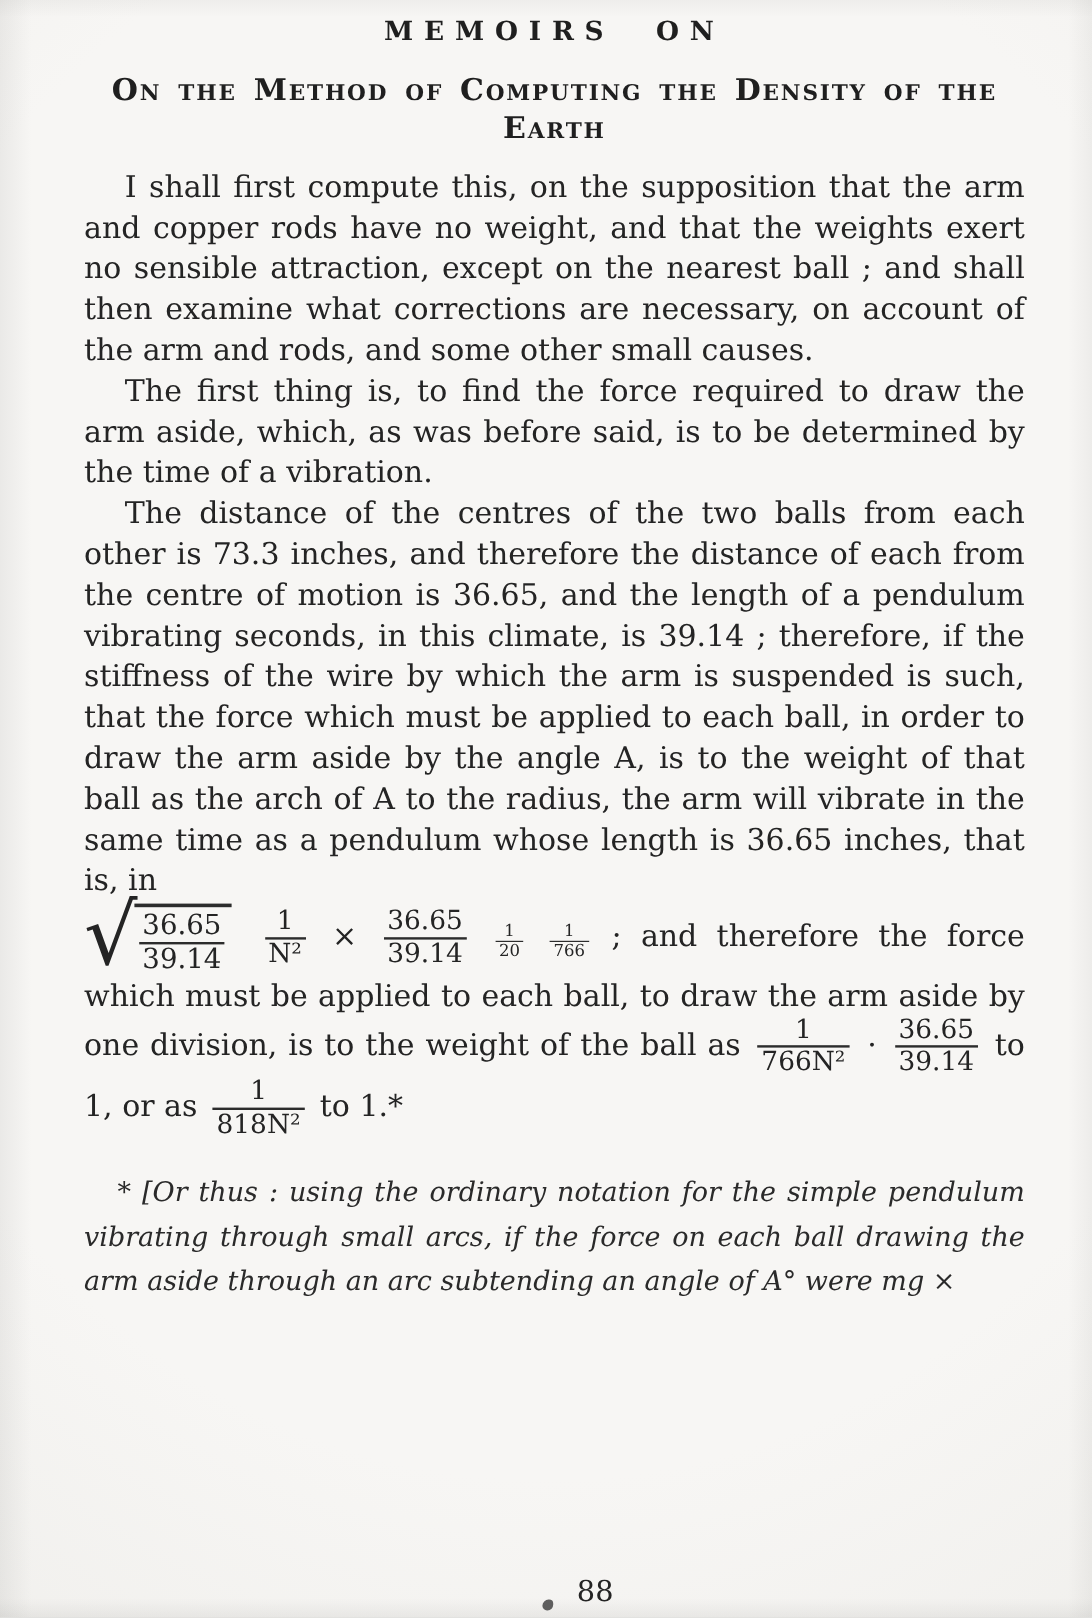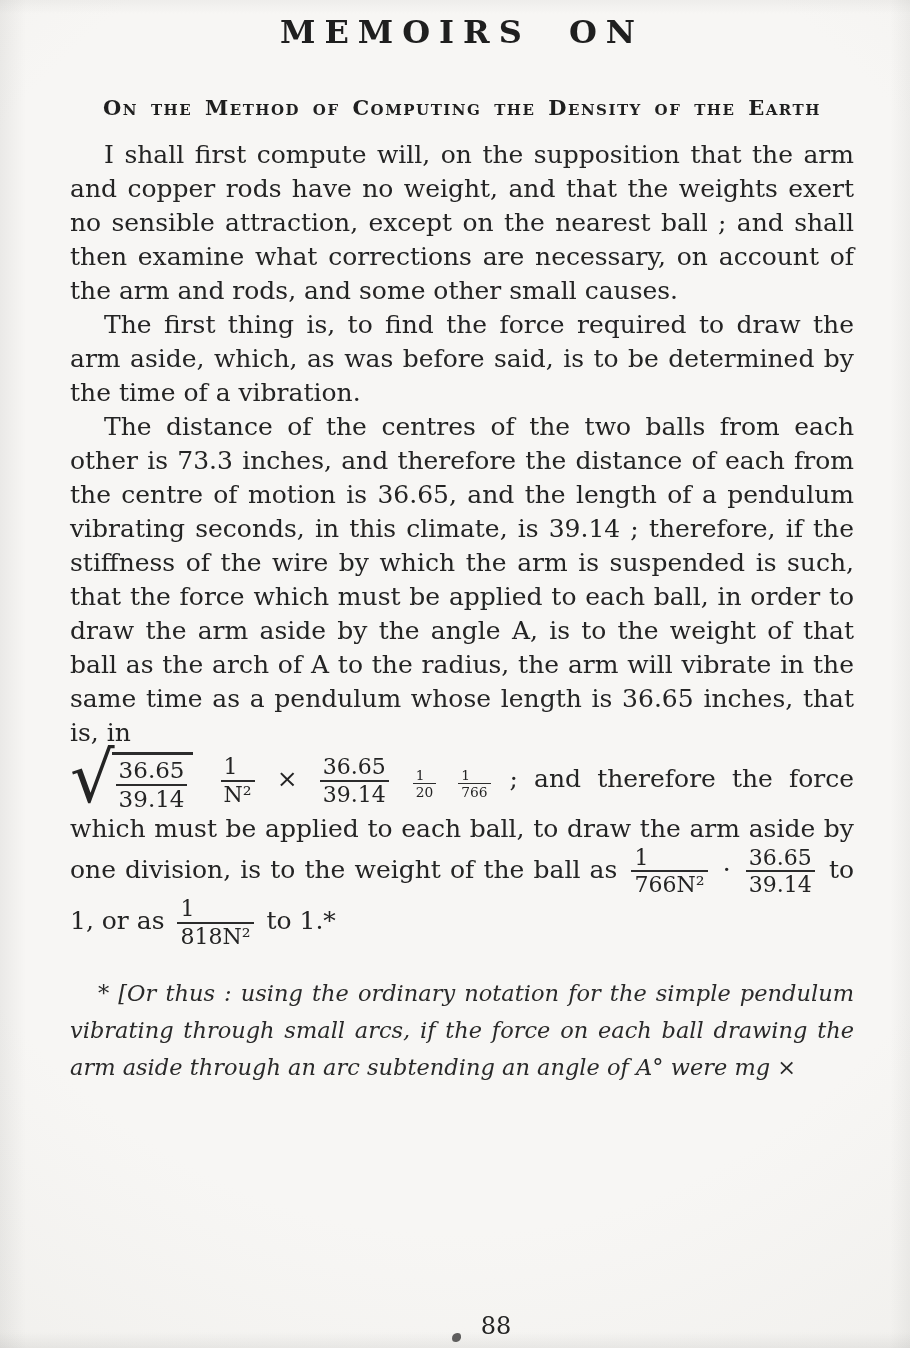--- a/index.html
+++ b/index.html
@@ -28,51 +28,51 @@
       linear-gradient(to bottom, rgba(120,120,118,0.07), rgba(0,0,0,0) 14px),
       linear-gradient(to top, rgba(120,120,118,0.10), rgba(0,0,0,0) 16px);
   }
   .content {
     position: relative;
     padding: 0 56px 0 70px;
   }
   .running-head {
     padding-top: 13px;
     text-align: center;
-    font-size: 32px;
+    font-size: 22px;
     font-weight: bold;
     letter-spacing: 9px;
     word-spacing: 18px;
     color: #1f1f1f;
   }
   .heading {
-    margin: 44px 0 16px 0;
+    margin: 20px 0 16px 0;
     text-align: center;
-    font-size: 21px;
+    font-size: 25px;
     font-weight: bold;
     font-variant: small-caps;
     letter-spacing: 1.5px;
     word-spacing: 4px;
     line-height: 1.28;
     color: #1f1f1f;
   }
   .heading .heading-line { display: block; }
   .para {
     margin: 0;
     font-size: 25px;
     line-height: 34px;
     text-align: justify;
     color: #242424;
   }
   .indent { text-indent: 34px; }
   
   .vfrac {
     display: inline-flex;
     flex-direction: column;
-    align-items: flex-start;
+    align-items: center;
     vertical-align: middle;
     line-height: 1.08;
     font-size: 0.88em;
     margin: 0 5px;
   }
   .vfrac .num { padding: 0 3px 1px 3px; }
   .vfrac .den { border-top: 2px solid #2c2c2c; padding: 1px 3px 0 3px; }
   .vfrac.tiny {
     font-size: 0.55em;
     line-height: 1.05;
@@ -139,21 +139,21 @@
   <div class="scan-vignette"></div>
 
   <div class="content">
 
     <div class="running-head">MEMOIRS ON</div>
 
     <h1 class="heading">
       <span class="heading-line">On the Method of Computing the Density of the Earth</span>
     </h1>
 
-    <p class="para indent">I shall first compute will, on the supposition that the arm and copper rods have no weight, and that the weights exert no sensible attraction, except on the nearest ball ; and shall then examine what corrections are necessary, on account of the arm and rods, and some other small causes.</p>
+    <p class="para indent">I shall first compute this, on the supposition that the arm and copper rods have no weight, and that the weights exert no sensible attraction, except on the nearest ball ; and shall then examine what corrections are necessary, on account of the arm and rods, and some other small causes.</p>
 
     <p class="para indent">The first thing is, to find the force required to draw the arm aside, which, as was before said, is to be determined by the time of a vibration.</p>
 
     <p class="para indent">The distance of the centres of the two balls from each other is 73.3 inches, and therefore the distance of each from the centre of motion is 36.65, and the length of a pendulum vibrating seconds, in this climate, is 39.14 ; therefore, if the stiffness of the wire by which the arm is suspended is such, that the force which must be applied to each ball, in order to draw the arm aside by the angle A, is to the weight of that ball as the arch of A to the radius, the arm will vibrate in the same time as a pendulum whose length is 36.65 inches, that is, in</p>
 
     <p class="para formula-flow">
       <span class="sqrt">
           <span class="rad">√</span>
           <span class="radicand"><span class="vfrac">
               <span class="num">36.65</span>

